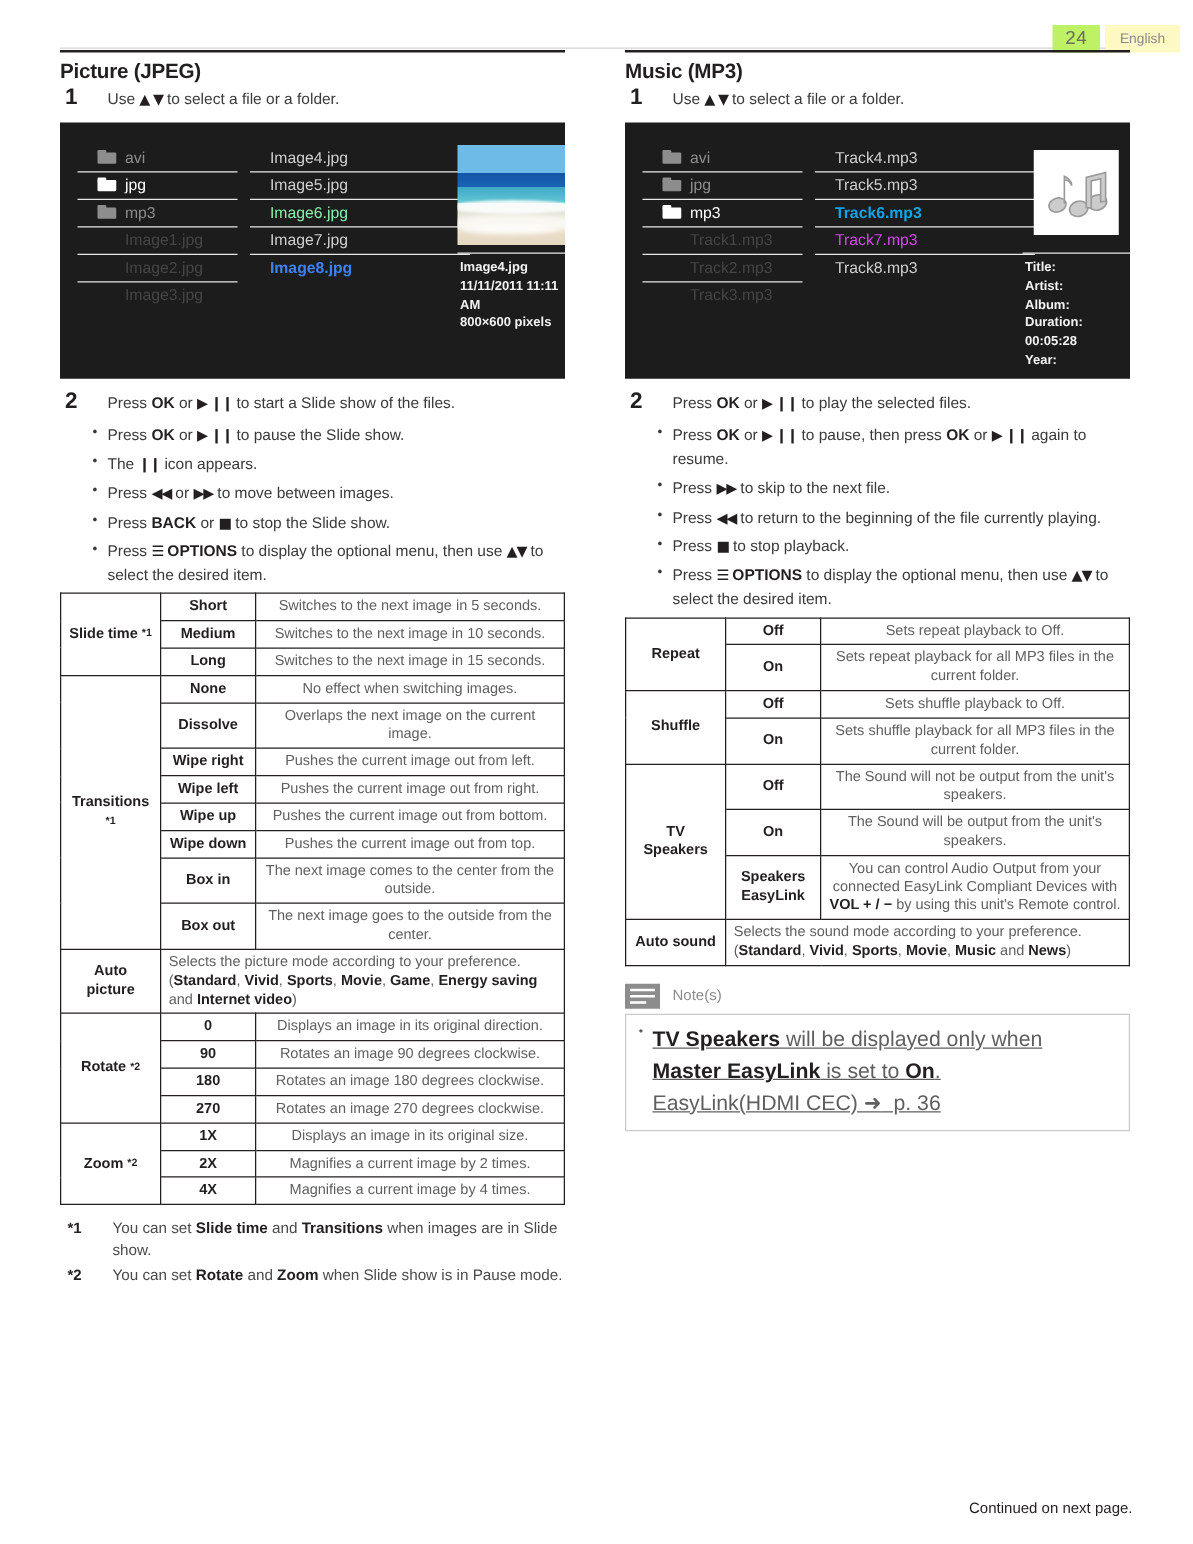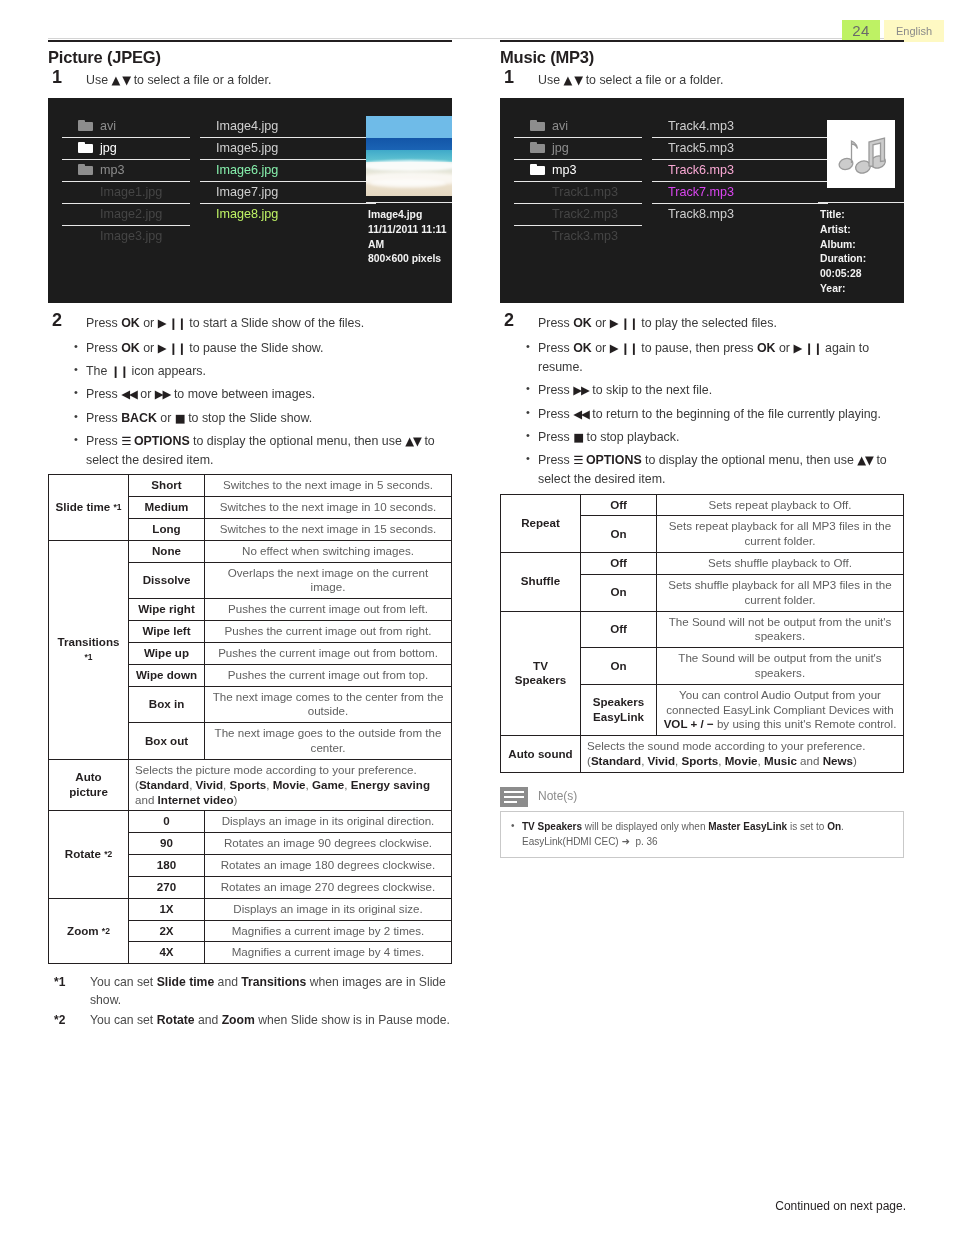--- a/index.html
+++ b/index.html
@@ -172,21 +172,21 @@
   .note-icon i { position:absolute; background:#ffffff; left:4px; display:block; }
   .note-icon i:nth-child(1){ top:4px;  width:20px; height:2.5px; }
   .note-icon i:nth-child(2){ top:9px;  width:20px; height:2.5px; }
   .note-icon i:nth-child(3){ top:14px; width:13px; height:2.5px; }
   .note-title { position:absolute; left:38px; top:2px; font-size:12px; color:#8c8c8c; }
   .note-body {
     border:1px solid #c9c9c9; padding:7px 10px 8px 10px; margin-top:2px;
   }
   .note-body li {
     list-style:none; position:relative; padding-left:11px;
-    font-size:10px; line-height:1.5; color:#5f5f5f;
+    font-size:17px; line-height:1.5; color:#5f5f5f;text-decoration:underline;
   }
   .note-body li:before {
     content:"\2022"; position:absolute; left:0; top:-1px; font-size:10px;
   }
   .arrow { font-family:"DejaVu Sans", sans-serif; }
 
   
   .footer {
     position:absolute; left:0; bottom:22px; width:954px;
     text-align:right; padding-right:48px;
@@ -218,21 +218,21 @@
         <div class="fl-row under"><span class="folder f-dim"></span><span class="label dim1">mp3</span></div>
         <div class="fl-row under"><span style="display: inline-block; width: 22px;"></span><span class="label dim2">Image1.jpg</span></div>
         <div class="fl-row under"><span style="display: inline-block; width: 22px;"></span><span class="label dim2">Image2.jpg</span></div>
         <div class="fl-row"><span style="display: inline-block; width: 22px;"></span><span class="label dim2">Image3.jpg</span></div>
       </div>
     <div class="pane colB">
         <div class="fl-row underB"><span class="label dim1" style="color: rgb(207, 207, 207);">Image4.jpg</span></div>
         <div class="fl-row underB"><span class="label dim1" style="color: rgb(207, 207, 207);">Image5.jpg</span></div>
         <div class="fl-row underB"><span class="label dim1" style="color: #86efac;">Image6.jpg</span></div>
         <div class="fl-row underB"><span class="label dim1" style="color: rgb(207, 207, 207);">Image7.jpg</span></div>
-        <div class="fl-row"><span class="label dim1" style="color: #bef264;">Image8.jpg</span></div>
+        <div class="fl-row"><span class="label dim1" style="color: #3b82f6; font-weight: bold;">Image8.jpg</span></div>
       </div>
     <div class="pane paneR">
       <div class="thumbwrap">
         <div class="thumb-photo">
           <div class="foam1"></div>
             <div class="foam2"></div>
             <div class="foam3"></div>
         </div>
       </div>
       <div class="divR"></div>
@@ -362,21 +362,21 @@
         <div class="fl-row under"><span class="folder f-dim"></span><span class="label dim1">avi</span></div>
         <div class="fl-row under"><span class="folder f-dim"></span><span class="label dim1">jpg</span></div>
         <div class="fl-row under"><span class="folder f-br"></span><span class="label bright">mp3</span></div>
         <div class="fl-row under"><span style="display: inline-block; width: 22px;"></span><span class="label dim2">Track1.mp3</span></div>
         <div class="fl-row under"><span style="display: inline-block; width: 22px;"></span><span class="label dim2">Track2.mp3</span></div>
         <div class="fl-row"><span style="display: inline-block; width: 22px;"></span><span class="label dim2">Track3.mp3</span></div>
       </div>
     <div class="pane colB">
         <div class="fl-row underB"><span class="label dim1" style="color: rgb(207, 207, 207);">Track4.mp3</span></div>
         <div class="fl-row underB"><span class="label dim1" style="color: rgb(207, 207, 207);">Track5.mp3</span></div>
-        <div class="fl-row underB"><span class="label dim1" style="color: #f9a8d4;">Track6.mp3</span></div>
+        <div class="fl-row underB"><span class="label dim1" style="color: #0ea5e9; font-weight: bold;">Track6.mp3</span></div>
         <div class="fl-row underB"><span class="label dim1" style="color: #d946ef;">Track7.mp3</span></div>
         <div class="fl-row"><span class="label dim1" style="color: rgb(207, 207, 207);">Track8.mp3</span></div>
       </div>
     <div class="pane paneR">
       <div class="thumbwrap">
         <div class="thumb-music">
           <svg width="52" height="48" viewBox="0 0 52 48" aria-hidden="true">
             <g fill="#cccccc" stroke="#9a9a9a" stroke-width="1.3">
               <ellipse cx="11" cy="34" rx="7" ry="5.5" transform="rotate(-18 11 34)"></ellipse>
               <path d="M16.5 33 L16.5 11 C16.5 11 22 13 22.5 18.5 C21 15 18.5 14 16.5 14 Z"></path>

